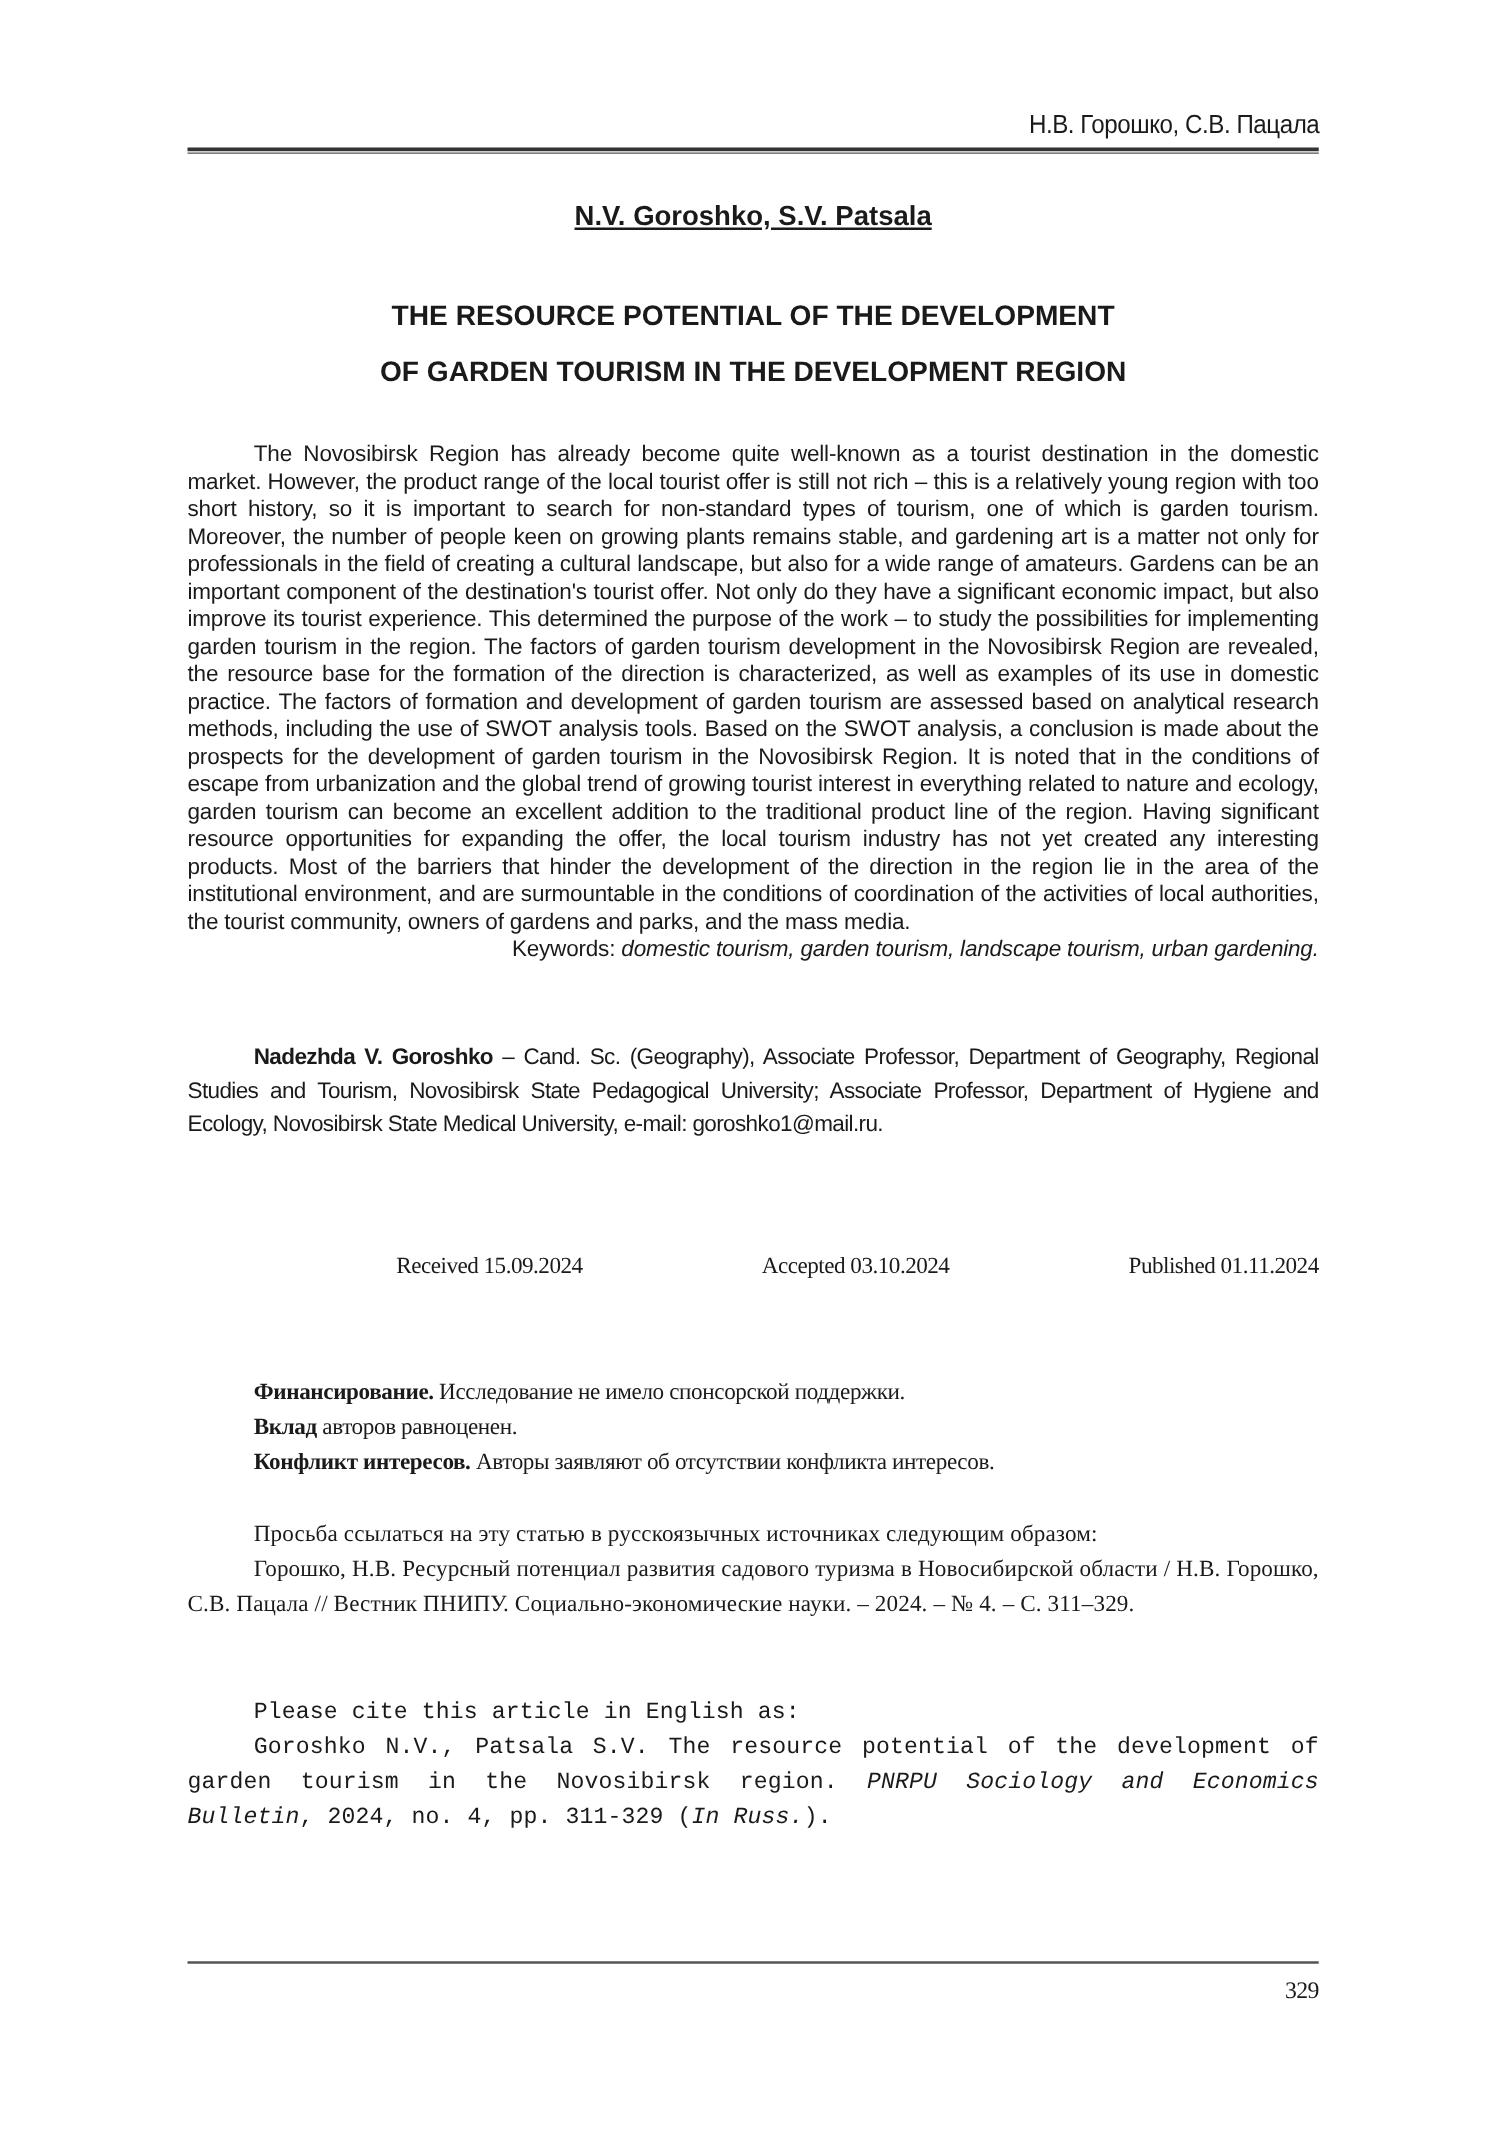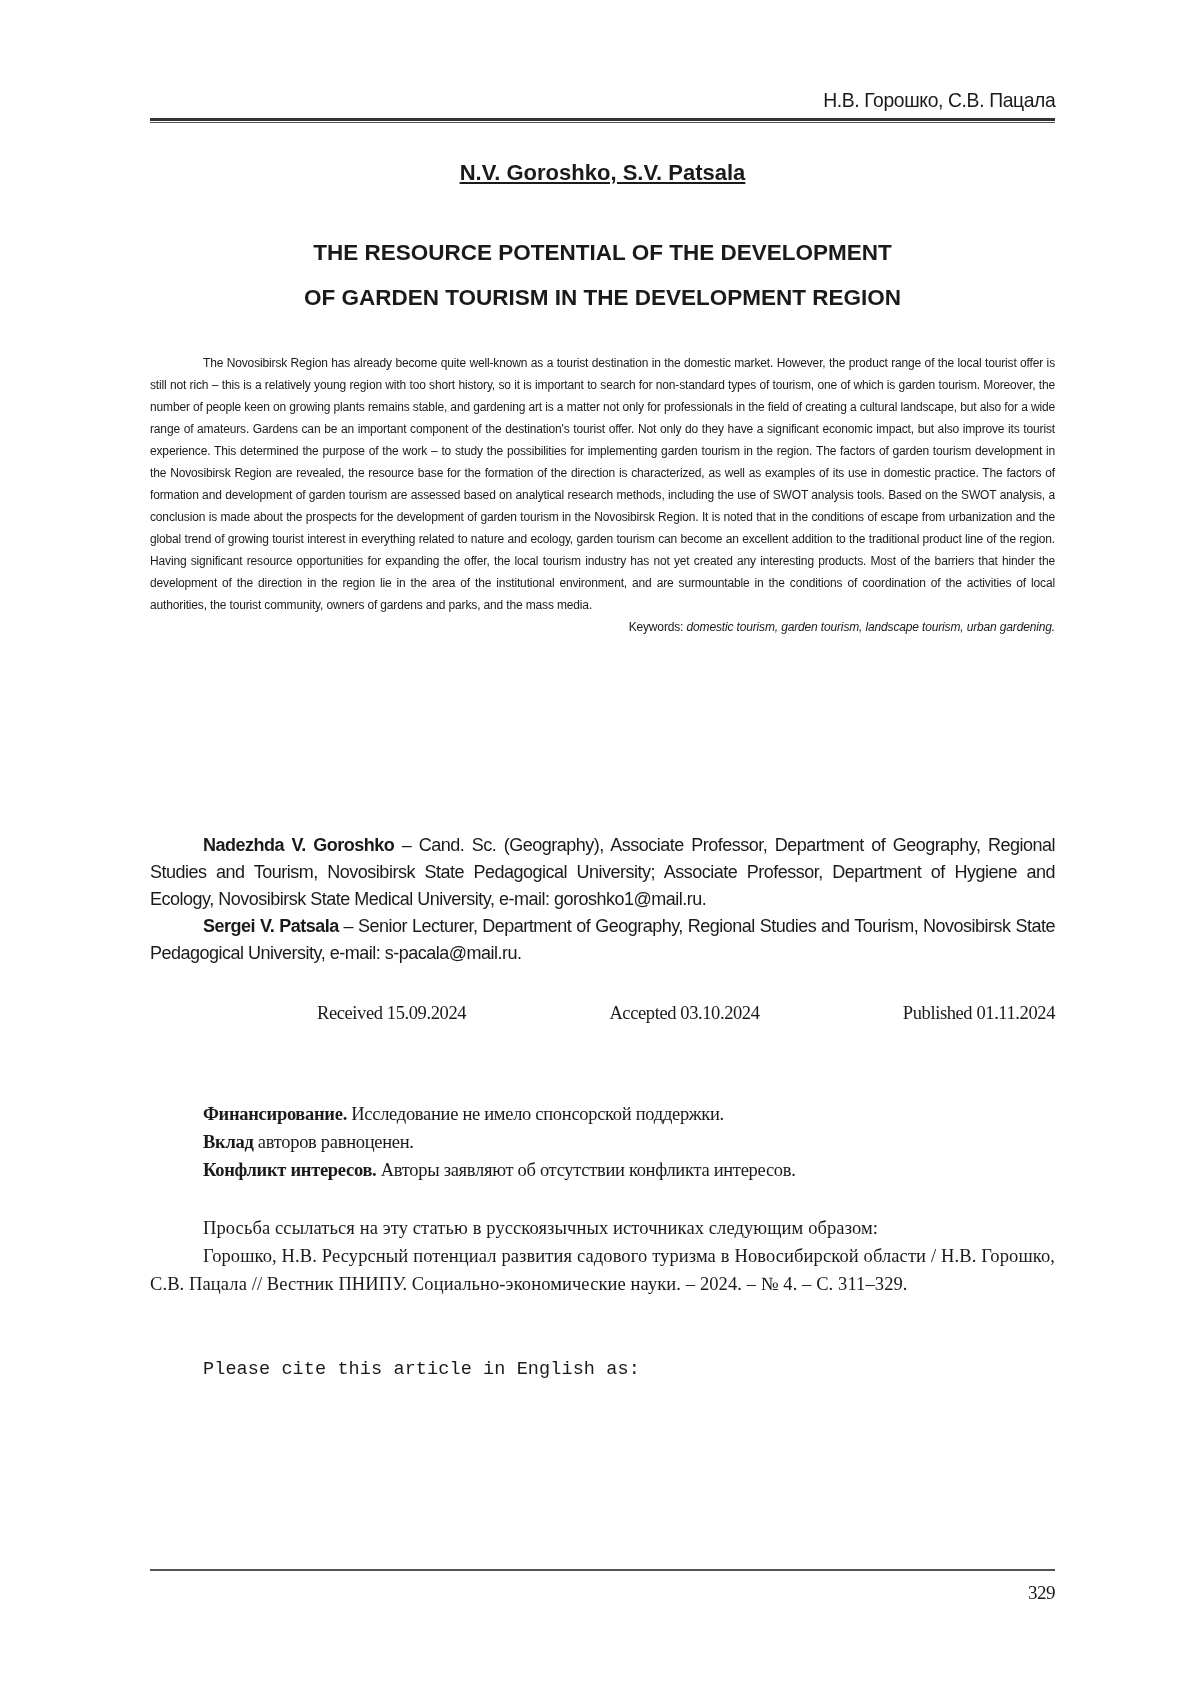--- a/index.html
+++ b/index.html
@@ -72,21 +72,21 @@
       line-height: 45px;
     }
     .title div { display: block; }
     
     .abstract {
       position: absolute;
       top: 352px;
       left: 0;
       width: 905px;
       font-family: "Liberation Sans", sans-serif;
-      font-size: 12px;
+      font-size: 18px;
       line-height: 22px;
       text-align: justify;
       letter-spacing: -0.15px;
     }
     .abstract p {
       margin: 0;
       text-indent: 53px;
     }
     .keywords {
       margin: 0;
@@ -198,21 +198,20 @@
     <div>OF GARDEN TOURISM IN THE DEVELOPMENT REGION</div>
   </div>
 
   <div class="abstract">
     <p>The Novosibirsk Region has already become quite well-known as a tourist destination in the domestic market. However, the product range of the local tourist offer is still not rich – this is a relatively young region with too short history, so it is important to search for non-standard types of tourism, one of which is garden tourism. Moreover, the number of people keen on growing plants remains stable, and gardening art is a matter not only for professionals in the field of creating a cultural landscape, but also for a wide range of amateurs. Gardens can be an important component of the destination's tourist offer. Not only do they have a significant economic impact, but also improve its tourist experience. This determined the purpose of the work – to study the possibilities for implementing garden tourism in the region. The factors of garden tourism development in the Novosibirsk Region are revealed, the resource base for the formation of the direction is characterized, as well as examples of its use in domestic practice. The factors of formation and development of garden tourism are assessed based on analytical research methods, including the use of SWOT analysis tools. Based on the SWOT analysis, a conclusion is made about the prospects for the development of garden tourism in the Novosibirsk Region. It is noted that in the conditions of escape from urbanization and the global trend of growing tourist interest in everything related to nature and ecology, garden tourism can become an excellent addition to the traditional product line of the region. Having significant resource opportunities for expanding the offer, the local tourism industry has not yet created any interesting products. Most of the barriers that hinder the development of the direction in the region lie in the area of the institutional environment, and are surmountable in the conditions of coordination of the activities of local authorities, the tourist community, owners of gardens and parks, and the mass media.</p>
     <p class="keywords"><span>Keywords: </span><span class="kw-list">domestic tourism, garden tourism, landscape tourism, urban gardening.</span></p>
   </div>
 
   <div class="author-info">
     <p><b>Nadezhda V. Goroshko</b><span> – Cand. Sc. (Geography), Associate Professor, Department of Geography, Regional Studies and Tourism, Novosibirsk State Pedagogical University; Associate Professor, Department of Hygiene and Ecology, Novosibirsk State Medical University, e-mail: goroshko1@mail.ru.</span></p>
-    <p><b>Sergei V. Patsala</b><span> – Senior Lecturer, Department of Geography, Regional Studies and Tourism, Novosibirsk State Pedagogical University, e-mail: s-pacala@mail.ru.</span></p>
   </div>
 
   <div class="dates">
     <span>Received 15.09.2024</span>
     <span>Accepted 03.10.2024</span>
     <span>Published 01.11.2024</span>
   </div>
 
   <div class="declarations">
     <div><b>Финансирование.</b><span> Исследование не имело спонсорской поддержки.</span></div>
@@ -220,18 +219,19 @@
     <div><b>Конфликт интересов.</b><span> Авторы заявляют об отсутствии конфликта интересов.</span></div>
   </div>
 
   <div class="cite-ru">
     <p>Просьба ссылаться на эту статью в русскоязычных источниках следующим образом:</p>
     <p>Горошко, Н.В. Ресурсный потенциал развития садового туризма в Новосибирской области / Н.В. Горошко, С.В. Пацала // Вестник ПНИПУ. Социально-экономические науки. – 2024. – № 4. – С. 311–329.</p>
   </div>
 
   <div class="cite-en">
     <p>Please cite this article in English as:</p>
+    <p><span>Goroshko N.V., Patsala S.V. The resource potential of the development of garden tourism in the Novosibirsk region. </span><i>PNRPU Sociology and Economics Bulletin</i><span>, 2024, no. 4, pp. 311-329 (</span><i>In Russ.</i><span>).</span></p>
   </div>
 
   <div class="footer-rule"></div>
   <div class="page-number">329</div>
 
 </div>
 
 </body></html>

